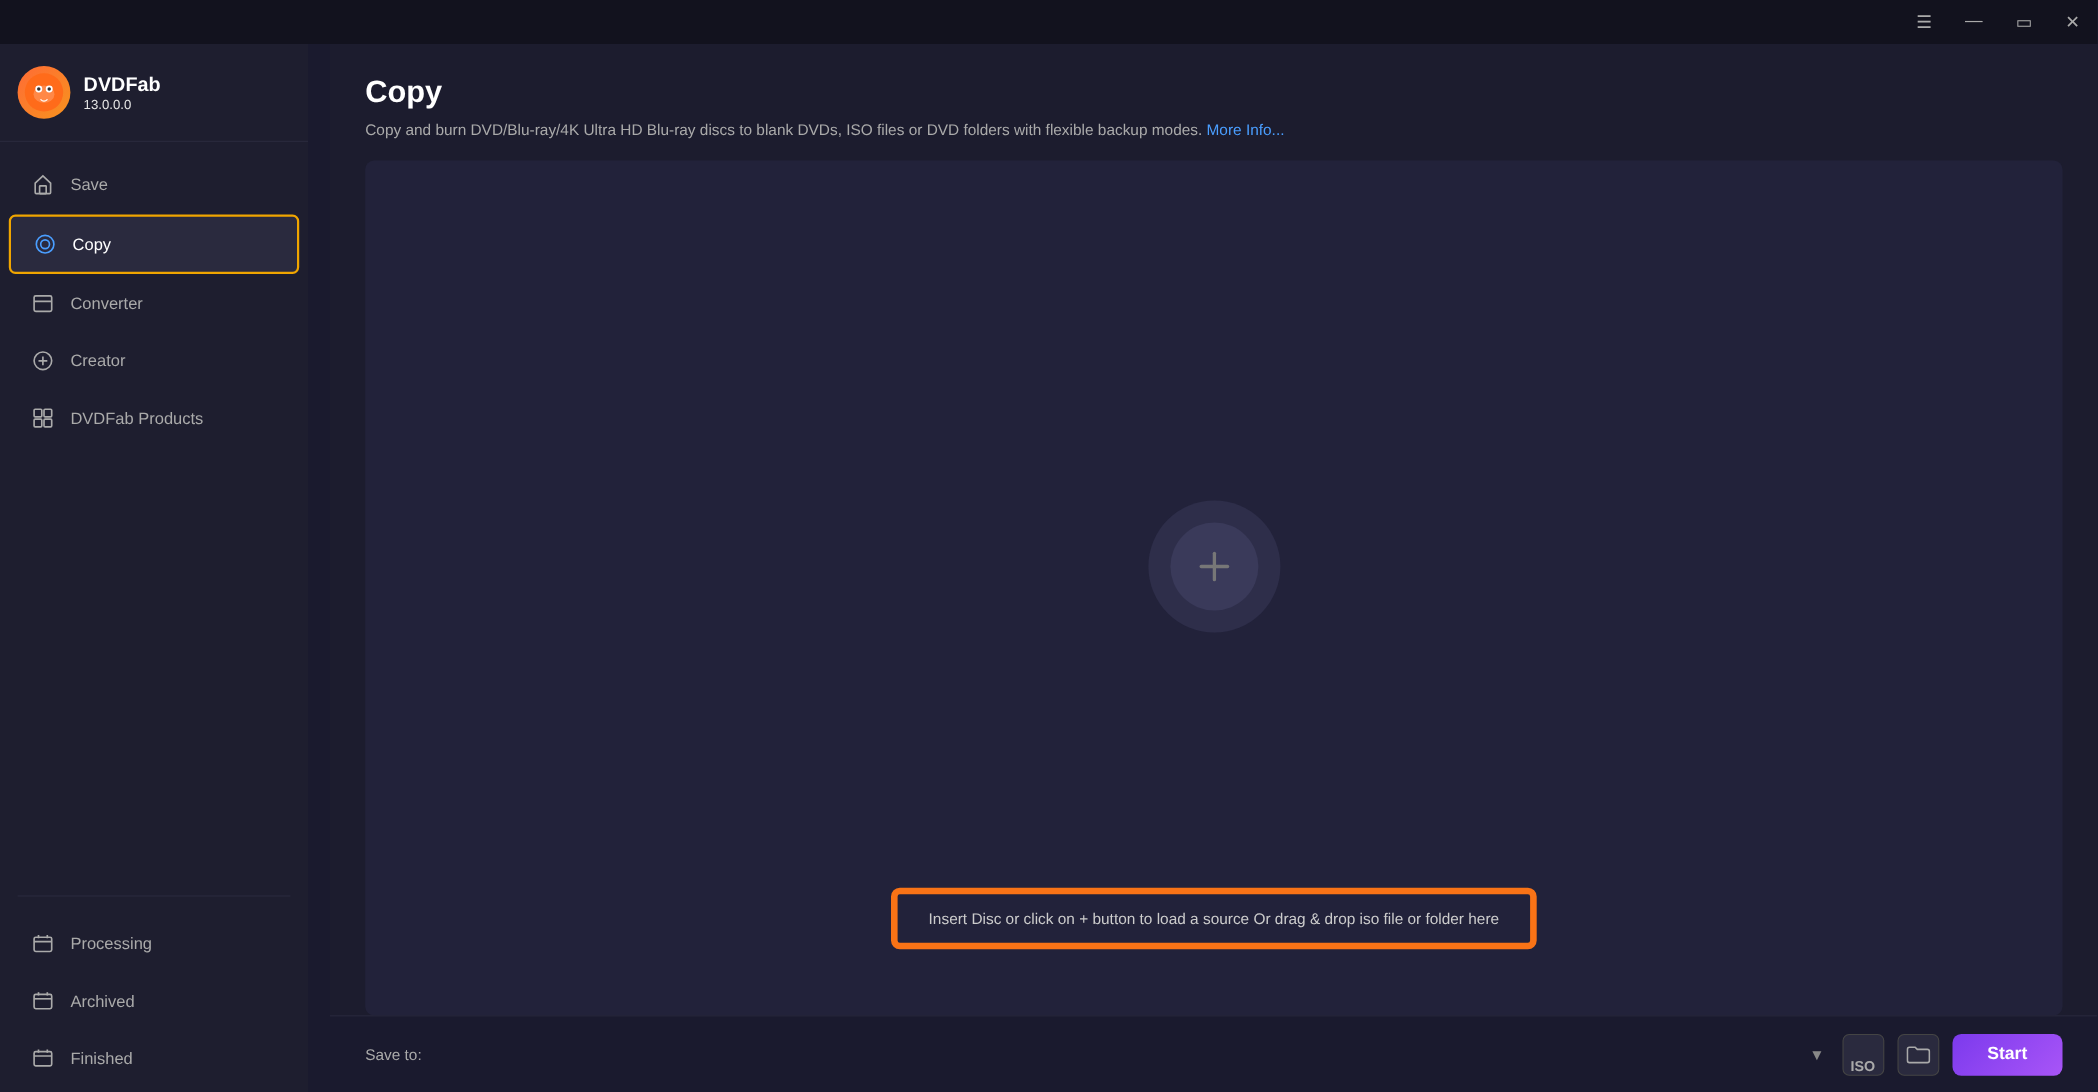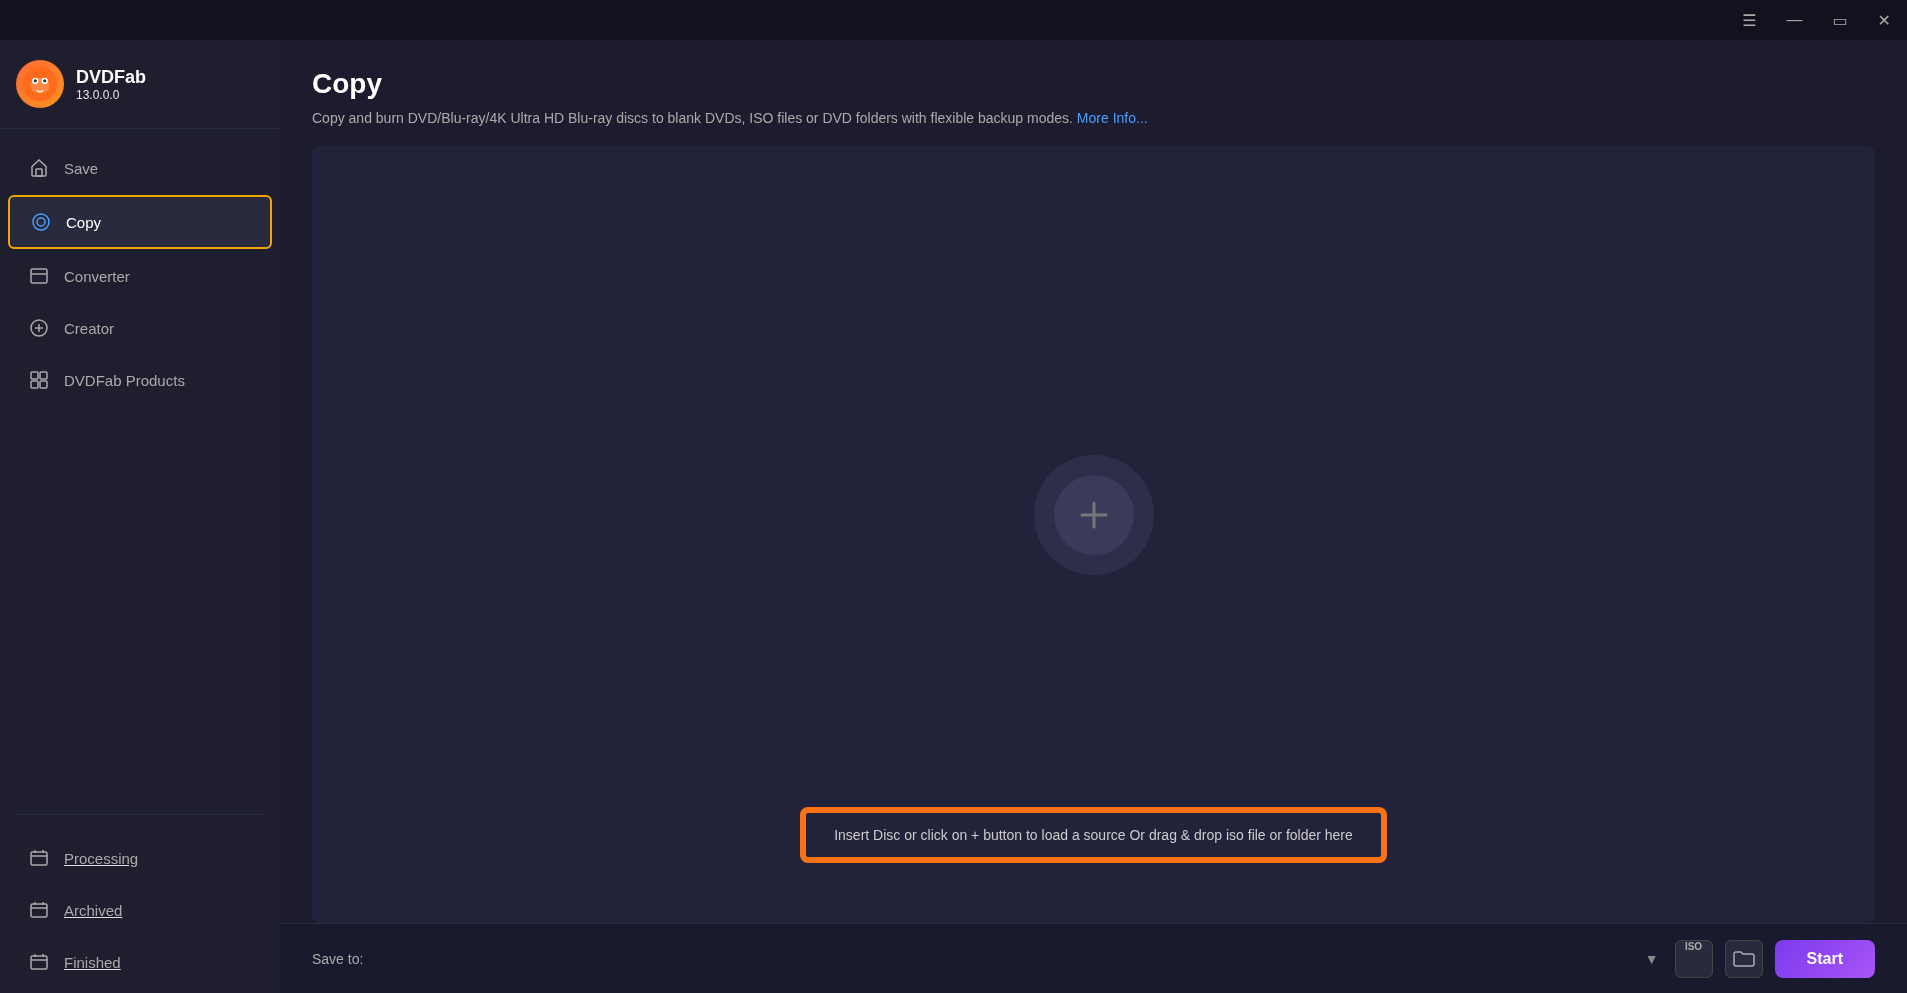--- a/index.html
+++ b/index.html
@@ -39,20 +39,21 @@
       display: flex;
       align-items: center;
       justify-content: center;
     }
 
     
     .app-body {
       display: flex;
       flex: 1;
       overflow: hidden;
+      gap: 20px;
     }
 
     
     .sidebar {
       width: 280px;
       background: #1e1e2f;
       display: flex;
       flex-direction: column;
       padding: 0;
       flex-shrink: 0;
@@ -104,21 +105,21 @@
       border-radius: 6px;
     }
     .nav-item .nav-icon { width: 22px; height: 22px; display: flex; align-items: center; justify-content: center; flex-shrink: 0; }
 
     .sidebar-divider {
       height: 1px;
       background: #2a2a3e;
       margin: 12px 16px;
     }
 
-    .nav-section-bottom { padding: 4px 0; text-decoration: underline; }
+    .nav-section-bottom { padding: 4px 0; }
 
     
     .main-content {
       flex: 1;
       background: #1c1c2e;
       display: flex;
       flex-direction: column;
       overflow: hidden;
     }
 
@@ -265,25 +266,25 @@
       gap: 12px;
       flex-shrink: 0;
     }
     .iso-btn {
       width: 38px;
       height: 38px;
       background: #2a2a3e;
       border: 1px solid #444;
       border-radius: 6px;
       display: flex;
-      align-items: flex-start;
-      justify-content: center;
-      cursor: pointer;
-      color: #aaa;
-      font-size: 10px;
+      align-items: flex-end;
+      justify-content: center;
+      cursor: pointer;
+      color: #aaa;
+      font-size: 13px;
       font-weight: 700;
     }
     .folder-btn {
       width: 38px;
       height: 38px;
       background: #2a2a3e;
       border: 1px solid #444;
       border-radius: 6px;
       display: flex;
       align-items: center;

